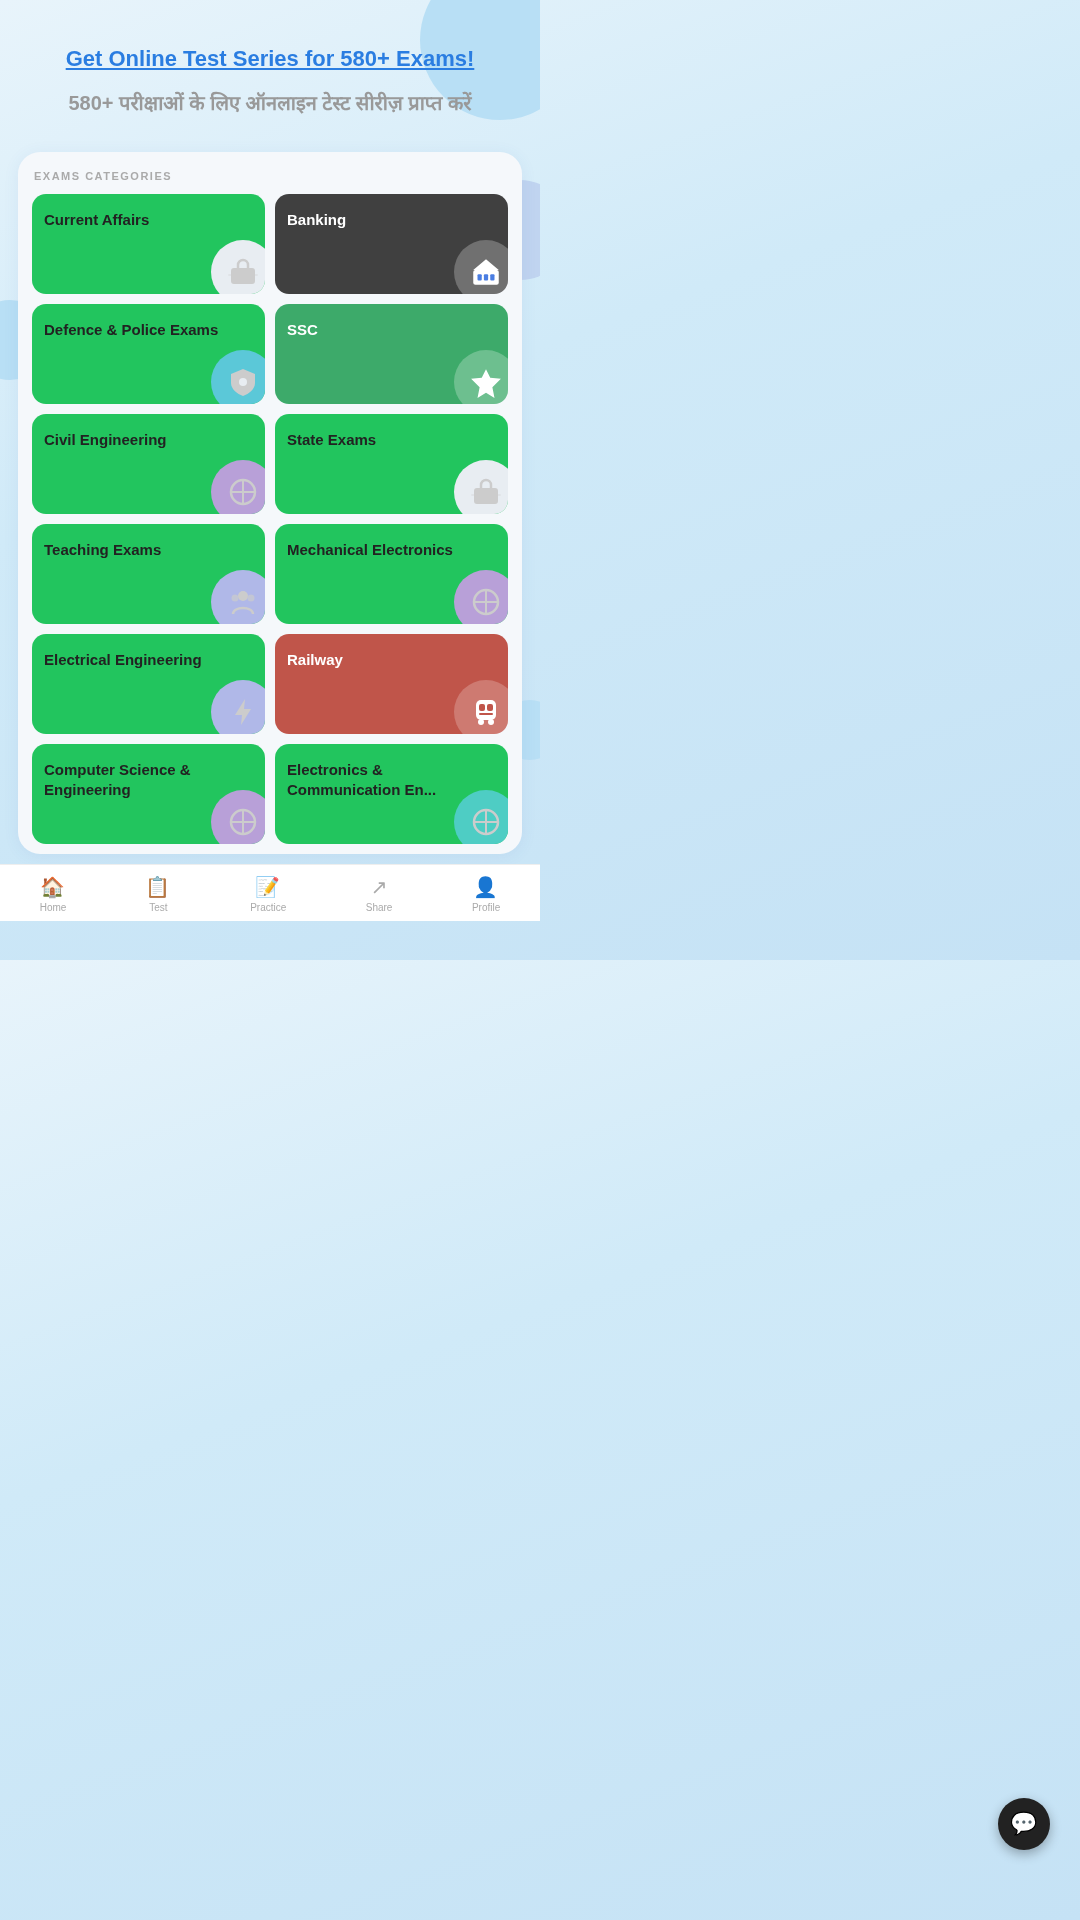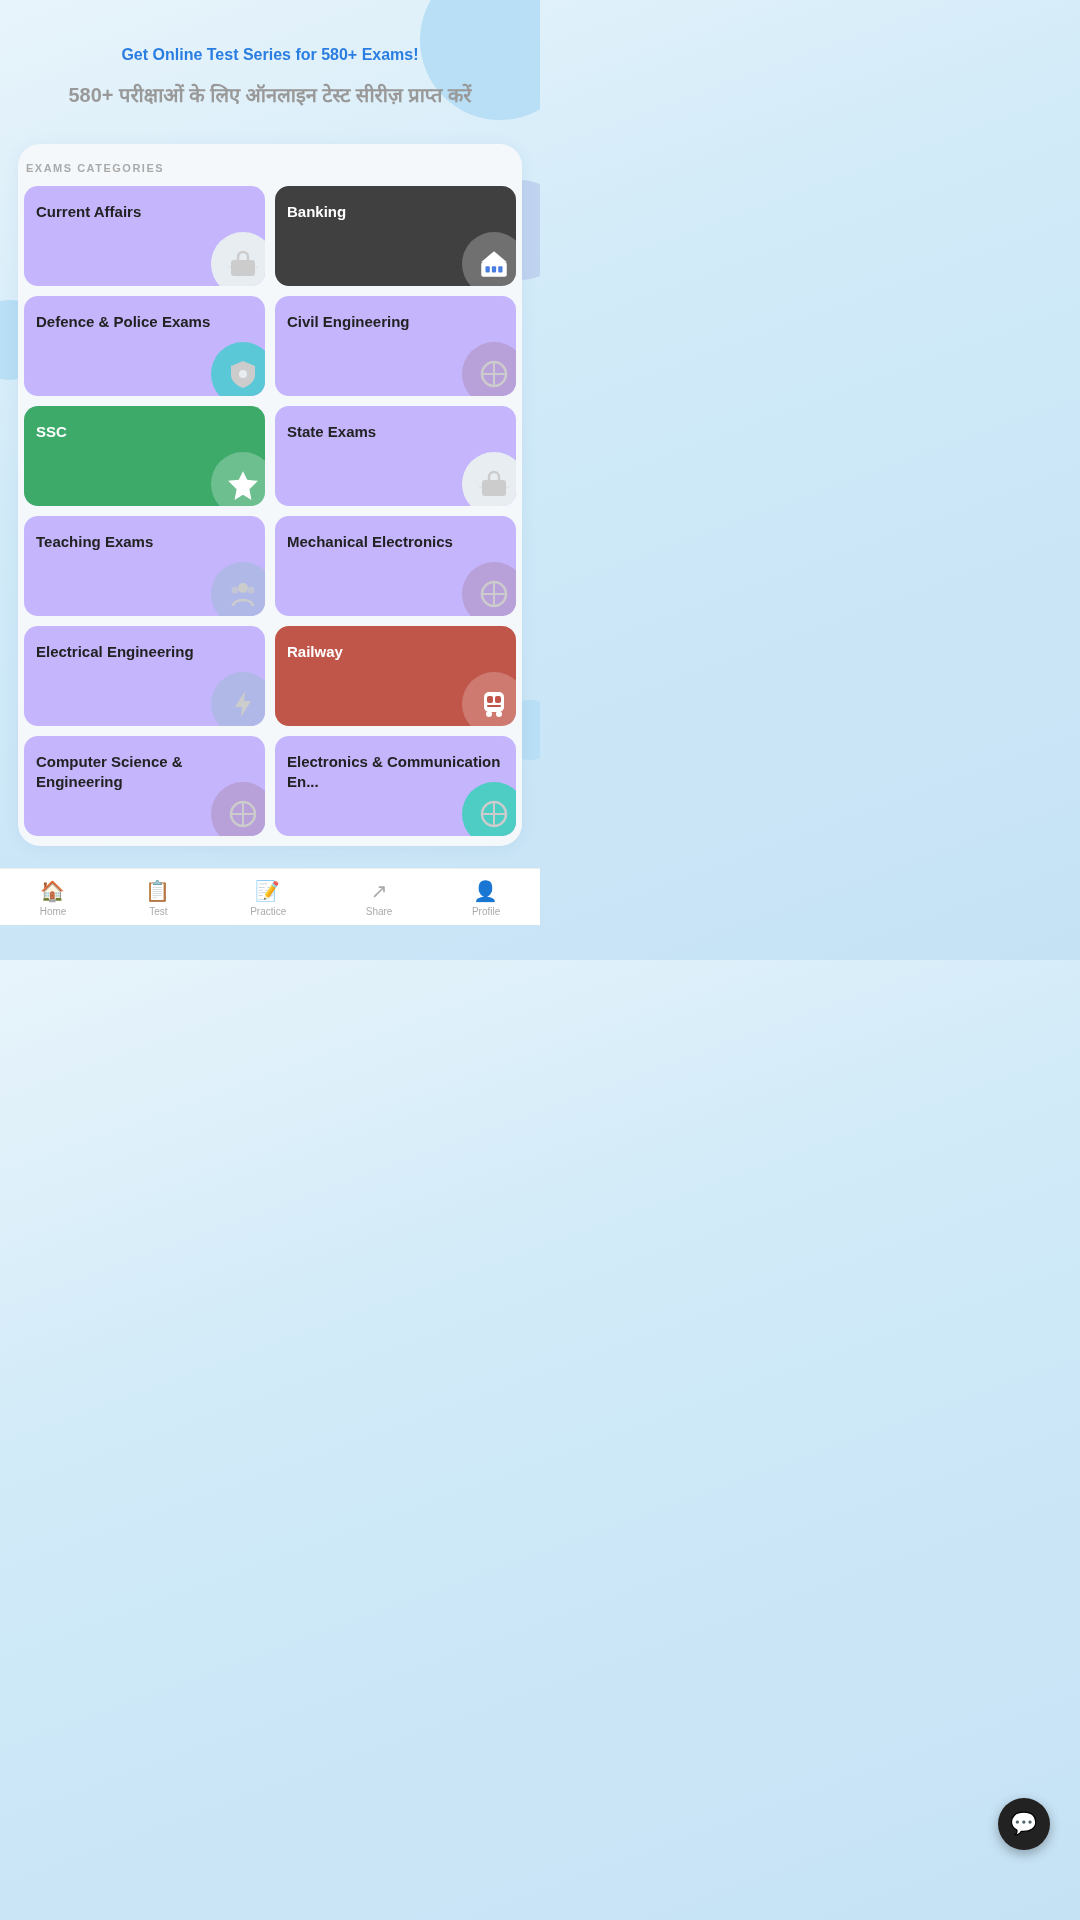--- a/index.html
+++ b/index.html
@@ -49,37 +49,38 @@
       padding: 40px 20px 10px;
       position: relative; z-index: 1;
     }
     .header-title {
       font-size: 42px;
       font-weight: 900;
       color: #1a3a8c;
       letter-spacing: 1px;
     }
     .header-subtitle-en {
-      font-size: 16px;
+      font-size: 22px;
       font-weight: 700;
       color: #2a7de1;
       margin-top: 6px;
+      text-decoration: underline;
     }
     .header-subtitle-hi {
       font-size: 20px;
       color: #999;
       font-weight: 700;
       margin-top: 16px;
       line-height: 1.5;
     }
     .card-panel {
       background: #f5f8fb;
       border-radius: 22px;
-      margin: 24px 18px 22px;
-      padding: 18px 6px 10px;
+      margin: 24px 18px 10px;
+      padding: 18px 14px 10px;
       position: relative; z-index: 1;
       box-shadow: 0 2px 16px rgba(60,100,180,0.08);
     }
     .panel-label {
       font-size: 11px;
       font-weight: 700;
       color: #aaa;
       letter-spacing: 1.5px;
       margin-bottom: 12px;
       padding-left: 2px;
@@ -87,21 +88,21 @@
     .grid {
       display: grid;
       grid-template-columns: 1fr 1fr;
       gap: 10px;
     }
     .exam-card {
       border-radius: 14px;
       padding: 16px 12px 12px;
       min-height: 100px;
       position: relative;
-      background: #c4b5fd;
+      background: #22c55e;
       display: flex;
       flex-direction: column;
       justify-content: flex-start;
       cursor: pointer;
       overflow: hidden;
     }
     .exam-card.active-blue {
       background: #404040;
     }
     .exam-card.active-green {
@@ -218,35 +219,35 @@
       </div>
       <div class="exam-card">
         <div class="exam-card-title">Defence &amp; Police Exams</div>
         <div class="icon-circle teal">
           <svg viewBox="0 0 32 32" width="32" height="32" fill="none">
             <path d="M16 3 L28 8 L28 17 C28 23 22 28 16 30 C10 28 4 23 4 17 L4 8 Z" fill="#ccc"></path>
             <circle cx="16" cy="16" r="4" fill="#e8edf2"></circle>
           </svg>
         </div>
       </div>
-      <div class="exam-card">
-        <div class="exam-card-title">Civil Engineering</div>
-        <div class="icon-circle purple">
-          <svg viewBox="0 0 32 32" width="32" height="32" fill="none">
-            <circle cx="16" cy="16" r="12" stroke="#ccc" stroke-width="2.5" fill="none"></circle>
-            <line x1="16" y1="4" x2="16" y2="28" stroke="#ccc" stroke-width="2"></line>
-            <line x1="4" y1="16" x2="28" y2="16" stroke="#ccc" stroke-width="2"></line>
-          </svg>
-        </div>
-      </div>
       <div class="exam-card active-green">
         <div class="exam-card-title">SSC</div>
         <div class="icon-circle green-trans">
           <svg viewBox="0 0 32 32" width="34" height="34" fill="none">
             <polygon points="16,4 20,12 30,13 22,21 24,31 16,26 8,31 10,21 2,13 12,12" fill="#fff"></polygon>
+          </svg>
+        </div>
+      </div>
+      <div class="exam-card">
+        <div class="exam-card-title">Civil Engineering</div>
+        <div class="icon-circle purple">
+          <svg viewBox="0 0 32 32" width="32" height="32" fill="none">
+            <circle cx="16" cy="16" r="12" stroke="#ccc" stroke-width="2.5" fill="none"></circle>
+            <line x1="16" y1="4" x2="16" y2="28" stroke="#ccc" stroke-width="2"></line>
+            <line x1="4" y1="16" x2="28" y2="16" stroke="#ccc" stroke-width="2"></line>
           </svg>
         </div>
       </div>
       <div class="exam-card">
         <div class="exam-card-title">State Exams</div>
         <div class="icon-circle gray">
           <svg viewBox="0 0 32 32" width="32" height="32" fill="none">
             <rect x="4" y="12" width="24" height="16" rx="3" fill="#ccc"></rect>
             <path d="M11 12V9a5 5 0 0 1 10 0v3" stroke="#ccc" stroke-width="2.5" fill="none"></path>
             <rect x="1" y="18" width="30" height="2" rx="1" fill="#ccc" opacity="0.3"></rect>

